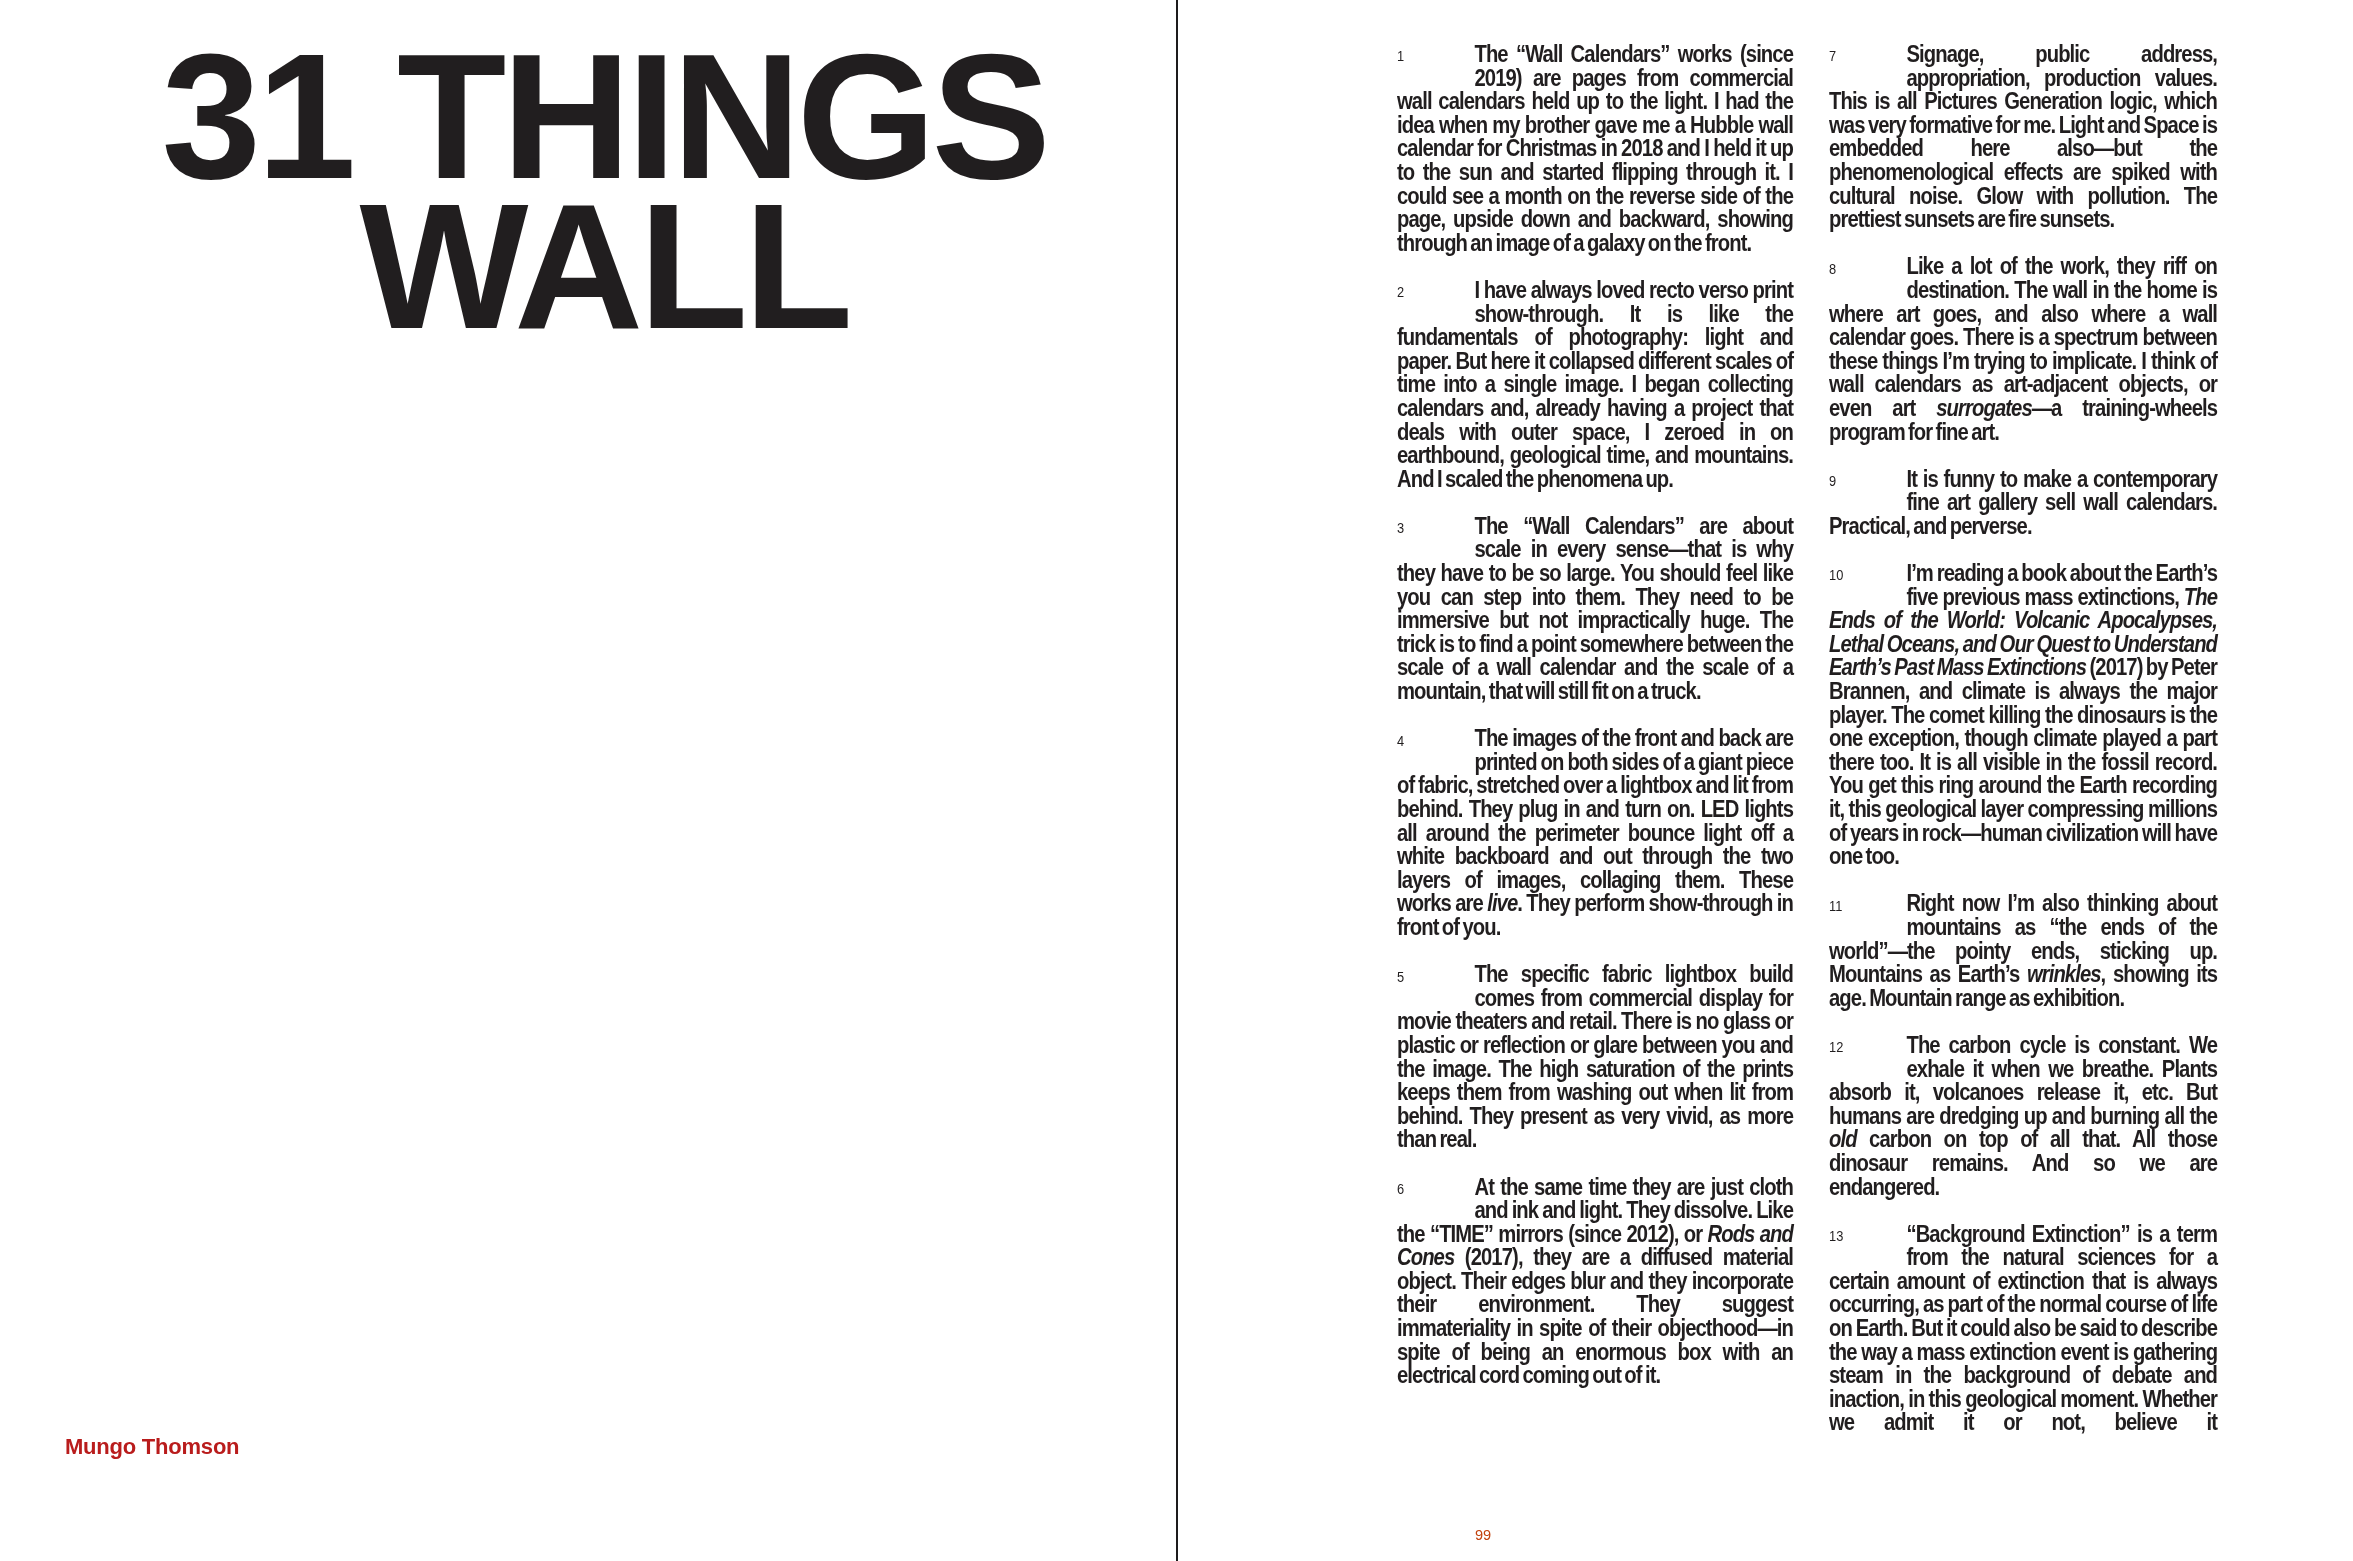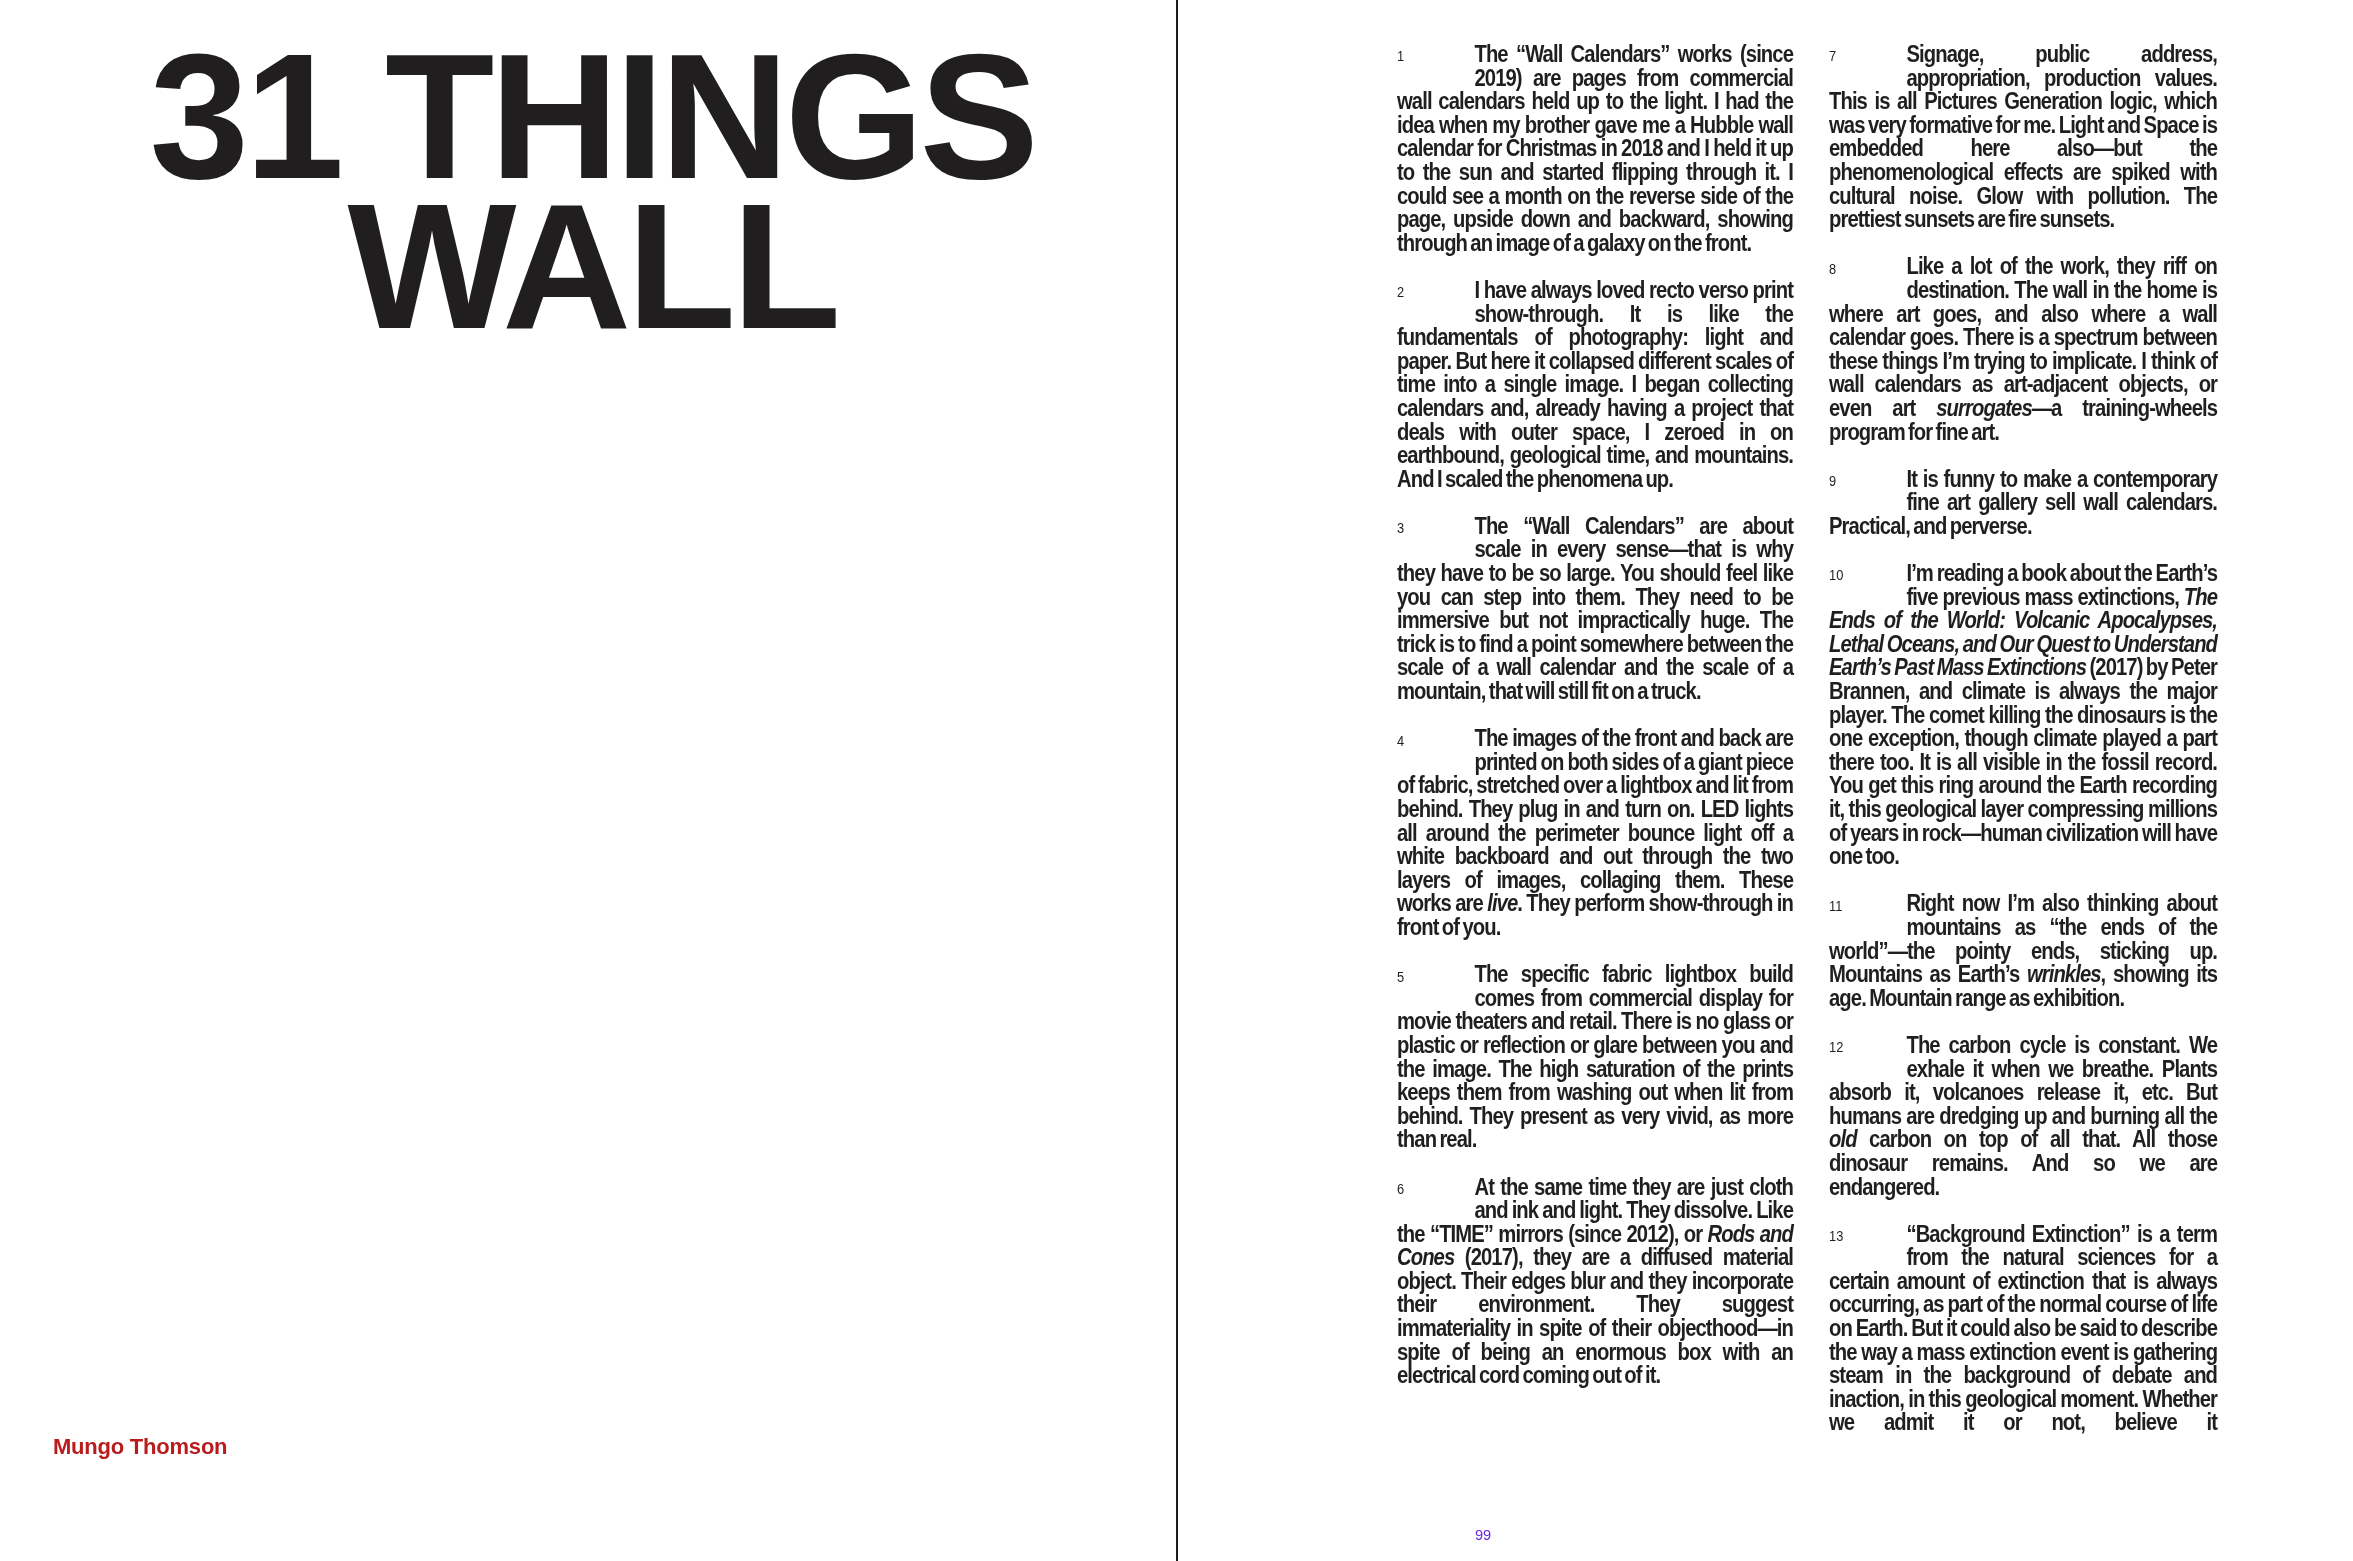--- a/index.html
+++ b/index.html
@@ -14,21 +14,21 @@
     background: #ffffff;
     overflow: hidden;
     font-family: "Liberation Sans", sans-serif;
     color: #1d1b1c;
   }
   .page {
     position: absolute;
     top: 0;
     height: 1561px;
   }
-  .page-left  { left: 4px;      width: 1348px; }
+  .page-left  { left: 16px;      width: 1348px; }
   .page-right { left: 1177px; width: 1176px; }
   .divider {
     position: absolute;
     left: 1176px;
     top: 0;
     width: 1.6px;
     height: 1561px;
     background: #1d1b1c;
   }
   .title {
@@ -91,21 +91,21 @@
     height: 47px;
   }
   .para i { font-style: italic; }
   .cutoff { text-align-last: justify; }
   .folio {
     position: absolute;
     left: 298px;
     top: 1527px;
     font-size: 14.6px;
     font-weight: 400;
-    color: #6d28d9;
+    color: #c2410c;
   }
 </style>
 </head>
 <body>
 
 <div class="spread">
 
   <section class="page page-left">
     <h1 class="title">
       <span class="title-line">31 THINGS</span>

